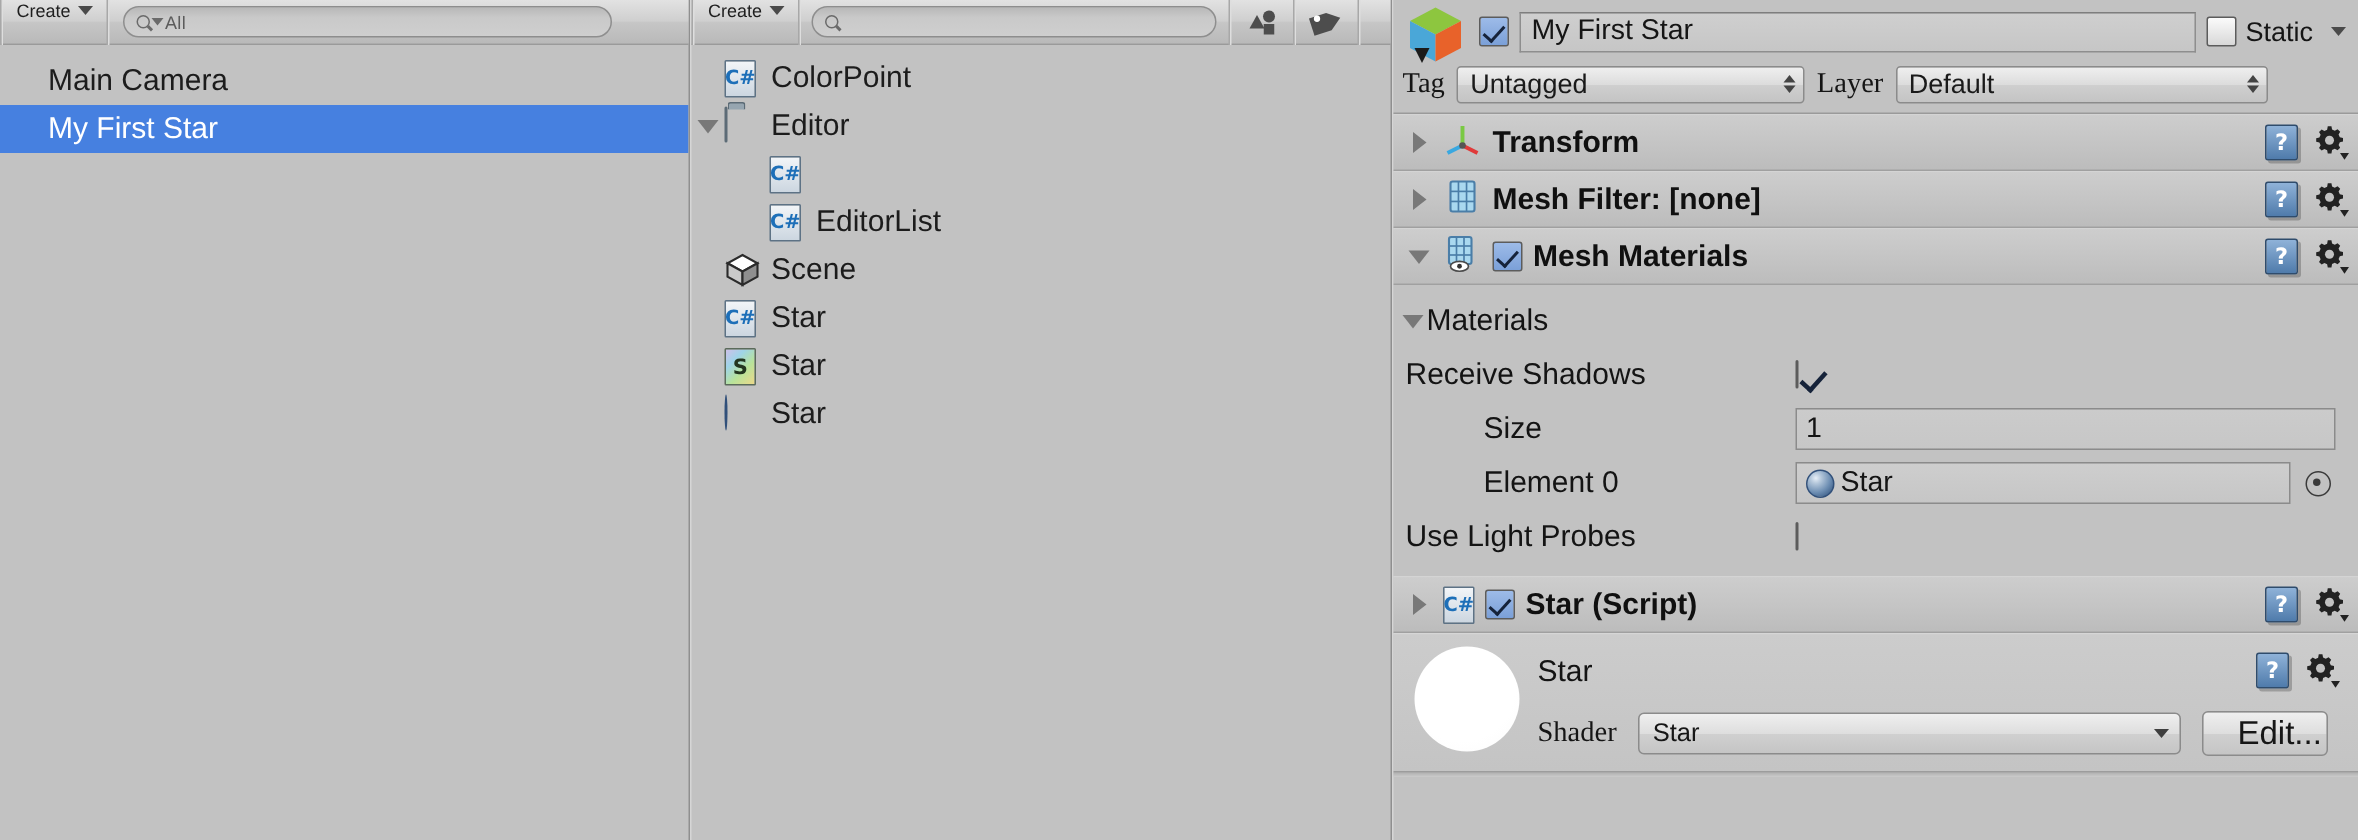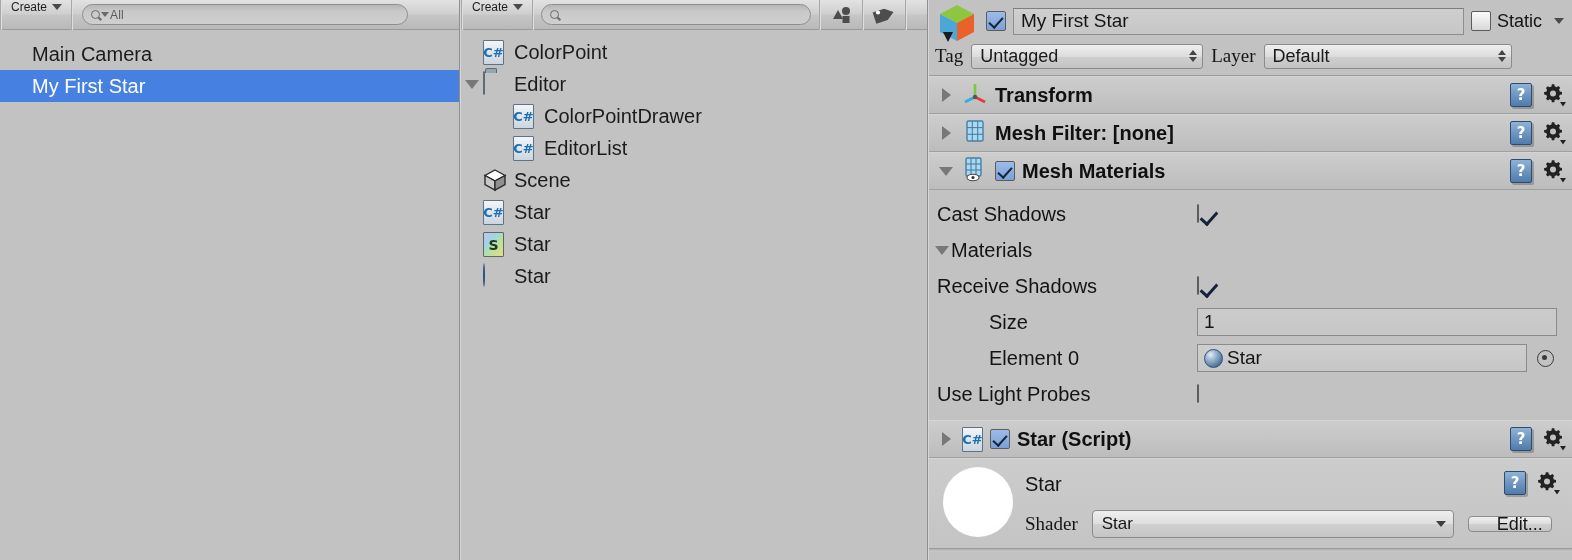--- a/index.html
+++ b/index.html
@@ -269,24 +269,24 @@
   .mat-right { flex: 1 1 auto; }
   .mat-name { font-size: 20px; color: #141414; margin-top: 6px; }
   .shader-row { display: flex; align-items: center; gap: 14px; margin-top: 14px; }
   .shader-popup {
     flex: 1 1 auto; max-width: 362px; height: 28px; border: 1px solid #8b8b8b; border-radius: 4px;
     background: linear-gradient(to bottom,#efefef 0%,#dedede 50%,#d0d0d0 51%,#c5c5c5 100%);
     display: flex; align-items: center; justify-content: space-between; padding: 0 7px 0 9px;
     font-size: 17px; color: #161616;
   }
   .edit-btn {
-    height: 16px; min-width: 84px; border: 1px solid #8b8b8b; border-radius: 4px;
+    height: 30px; min-width: 84px; border: 1px solid #8b8b8b; border-radius: 4px;
     background: linear-gradient(to bottom,#efefef 0%,#dedede 50%,#d0d0d0 51%,#c5c5c5 100%);
     display: flex; align-items: center; justify-content: center;
-    font-size: 18px; color: #161616; padding-left: 20px;
+    font-size: 22px; color: #161616; padding-left: 20px;
   }
   .tri-dn-sm { width:0;height:0;border-left:5px solid transparent;border-right:5px solid transparent;border-top:6px solid #3f3f3f; }
   .bottom-rule { height: 3px; background: linear-gradient(to bottom,#b0b0b0,#cbcbcb); }
 </style>
 </head>
 <body>
 
 <div class="app">
 
   <div class="hierarchy">
@@ -364,21 +364,20 @@
               <span class="tri-down"></span>
             </span>
           <span class="p-ico"><span class="ico-folder"></span></span>
           <span>Editor</span>
         </div>
 
         <div class="p-row" style="padding-left:52px">
           <span class="p-ico">
               <span class="ico-cs">C#</span>
             </span>
-          <span>ColorPointDrawer</span>
         </div>
 
         <div class="p-row" style="padding-left:52px">
           <span class="p-ico">
               <span class="ico-cs">C#</span>
             </span>
           <span>EditorList</span>
         </div>
 
         <div class="p-row" style="padding-left:22px">
@@ -539,24 +538,20 @@
             <path d="M11 2h3l.5 2.6 2.2 1 2.3-1.3 2.1 2.1-1.3 2.3 1 2.2 2.6.5v3l-2.6.5-1 2.2 1.3 2.3-2.1 2.1-2.3-1.3-2.2 1L14 24h-3l-.5-2.6-2.2-1L6 21.7 3.9 19.6l1.3-2.3-1-2.2L1.6 14.6v-3l2.6-.5 1-2.2L3.9 6.6 6 4.5l2.3 1.3 2.2-1z" fill="#222" transform="scale(0.82) translate(1,-0.5)"></path>
             <circle cx="11" cy="10.5" r="3" fill="#c2c2c2"></circle>
             <polygon points="18,19 24,19 21,23.5" fill="#222"></polygon>
           </svg>
         </span>
       </span>
     </div>
 
     <div class="comp-body" style="position:relative">
       <div class="prop-row">
-        <span class="prop-label">Cast Shadows</span>
-        <span class="ctl-col"><span class="prop-check"></span></span>
-      </div>
-      <div class="prop-row">
         <span class="fold-arrow" style="margin-left:-4px">
             <span class="tri-down"></span>
           </span>
         <span class="prop-label">Materials</span>
       </div>
       <div class="prop-row">
         <span class="prop-label">Receive Shadows</span>
         <span class="ctl-col"><span class="prop-check"></span></span>
       </div>
       <div class="prop-row">

